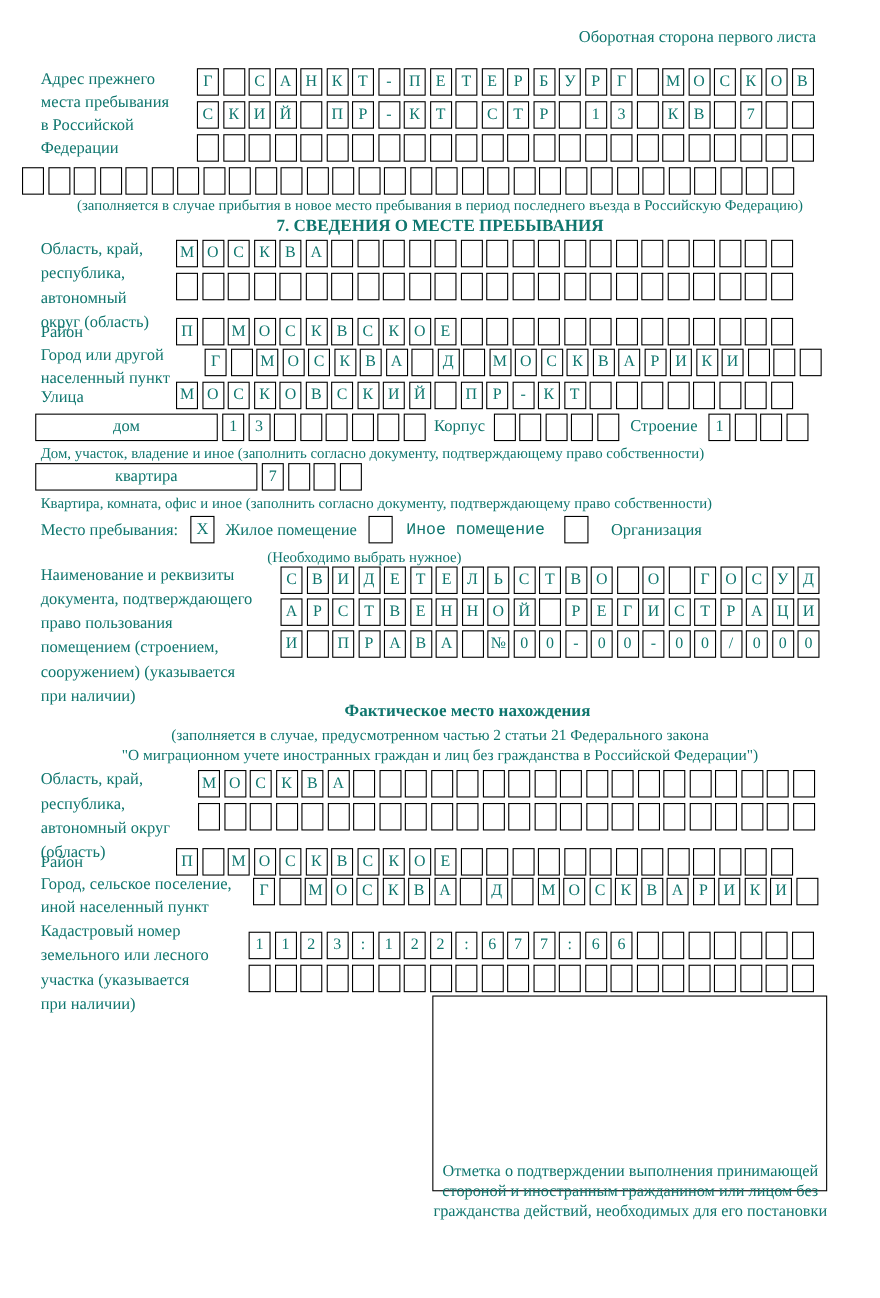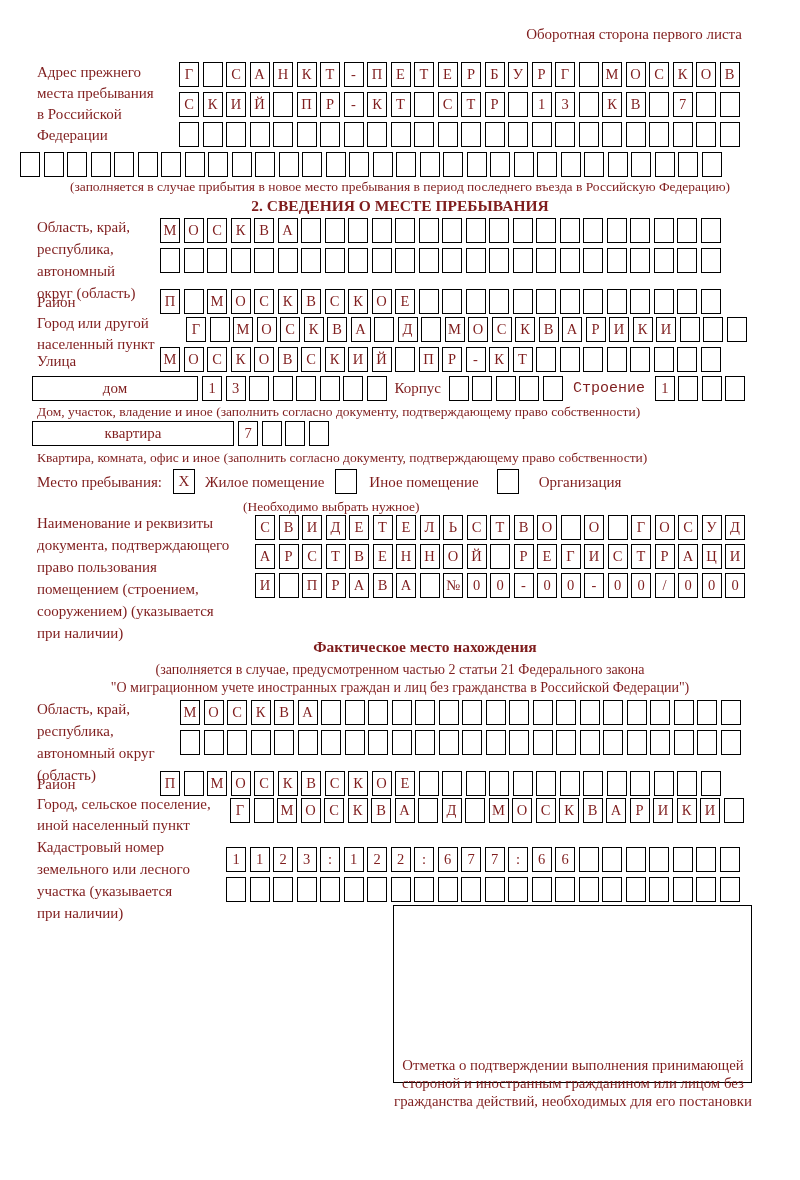--- a/index.html
+++ b/index.html
@@ -1,16 +1,16 @@
 <!DOCTYPE html>
 <html><head>
 <meta charset="utf-8">
 <style>
   html,body{margin:0;padding:0;background:#fff;}
-  .page{position:relative;width:800px;height:1180px;background:#fff;color:#7f1d1d;
+  .page{position:relative;width:800px;height:1180px;background:#fff;color:#0f766e;
         font-family:"Liberation Serif","DejaVu Serif",serif;overflow:hidden;}
   .abs{position:absolute;}
   .label{font-size:15px;line-height:22px;}
   .lh21{line-height:21px;}
   .caption{font-size:13.5px;}
   .title{font-weight:bold;font-size:15.5px;text-align:center;width:800px;left:0;}
   .cellrow{display:flex;gap:3.5px;}
   .cell{box-sizing:border-box;flex:0 0 20px;width:20px;height:25px;border:1.6px solid #000;
         display:flex;align-items:center;justify-content:center;font-size:14.5px;line-height:1;}
   .checkbox{box-sizing:border-box;width:22px;height:25px;border:1.6px solid #000;
@@ -140,21 +140,21 @@
       <span class="cell"></span>
       <span class="cell"></span>
       <span class="cell"></span>
       <span class="cell"></span>
       <span class="cell"></span>
       <span class="cell"></span>
       <span class="cell"></span>
     </div>
   <div class="abs caption center" style="top:179px;">(заполняется в случае прибытия в новое место пребывания в период последнего въезда в Российскую Федерацию)</div>
 
-  <div class="abs title" style="top:197px;">2. СВЕДЕНИЯ О МЕСТЕ ПРЕБЫВАНИЯ</div>
+  <div class="abs title" style="top:197px;">7. СВЕДЕНИЯ О МЕСТЕ ПРЕБЫВАНИЯ</div>
 
   <div class="abs label" style="left:37px;top:216px;">
       <div>Область, край,</div>
       <div>республика,</div>
       <div>автономный</div>
       <div>округ (область)</div>
     </div>
   <div class="abs cellrow" style="left:160px;top:218px;">
       <span class="cell">М</span>
       <span class="cell">О</span>
@@ -308,21 +308,21 @@
         <span class="cell"></span>
       </div>
     <div class="inlab">Корпус</div>
     <div class="cellrow">
         <span class="cell"></span>
         <span class="cell"></span>
         <span class="cell"></span>
         <span class="cell"></span>
         <span class="cell"></span>
       </div>
-    <div class="inlab" style="padding:0 10px;font-family:Liberation Mono, monospace;">Строение</div>
+    <div class="inlab" style="padding:0 10px;">Строение</div>
     <div class="cellrow">
         <span class="cell">1</span>
         <span class="cell"></span>
         <span class="cell"></span>
         <span class="cell"></span>
       </div>
   </div>
   <div class="abs caption" style="left:37px;top:404px;">Дом, участок, владение и иное (заполнить согласно документу, подтверждающему право собственности)</div>
 
   <div class="abs formline" style="left:32px;top:421px;">
@@ -334,21 +334,21 @@
         <span class="cell"></span>
       </div>
   </div>
   <div class="abs caption" style="left:37px;top:450px;">Квартира, комната, офис и иное (заполнить согласно документу, подтверждающему право собственности)</div>
 
   <div class="abs formline" style="left:37px;top:469px;">
     <div class="label">Место пребывания:</div>
     <div class="checkbox" style="margin-left:11px;">X</div>
     <div class="label" style="margin-left:10px;">Жилое помещение</div>
     <div class="checkbox" style="margin-left:11px;"></div>
-    <div class="label" style="margin-left:12px;">Иное помещение</div>
+    <div class="label" style="margin-left:12px;font-family:Liberation Mono, monospace;">Иное помещение</div>
     <div class="checkbox" style="margin-left:18px;"></div>
     <div class="label" style="margin-left:20px;">Организация</div>
   </div>
   <div class="abs caption" style="left:243px;top:499px;">(Необходимо выбрать нужное)</div>
 
   <div class="abs label" style="left:37px;top:512px;">
       <div>Наименование и реквизиты</div>
       <div>документа, подтверждающего</div>
       <div>право пользования</div>
       <div>помещением (строением,</div>

